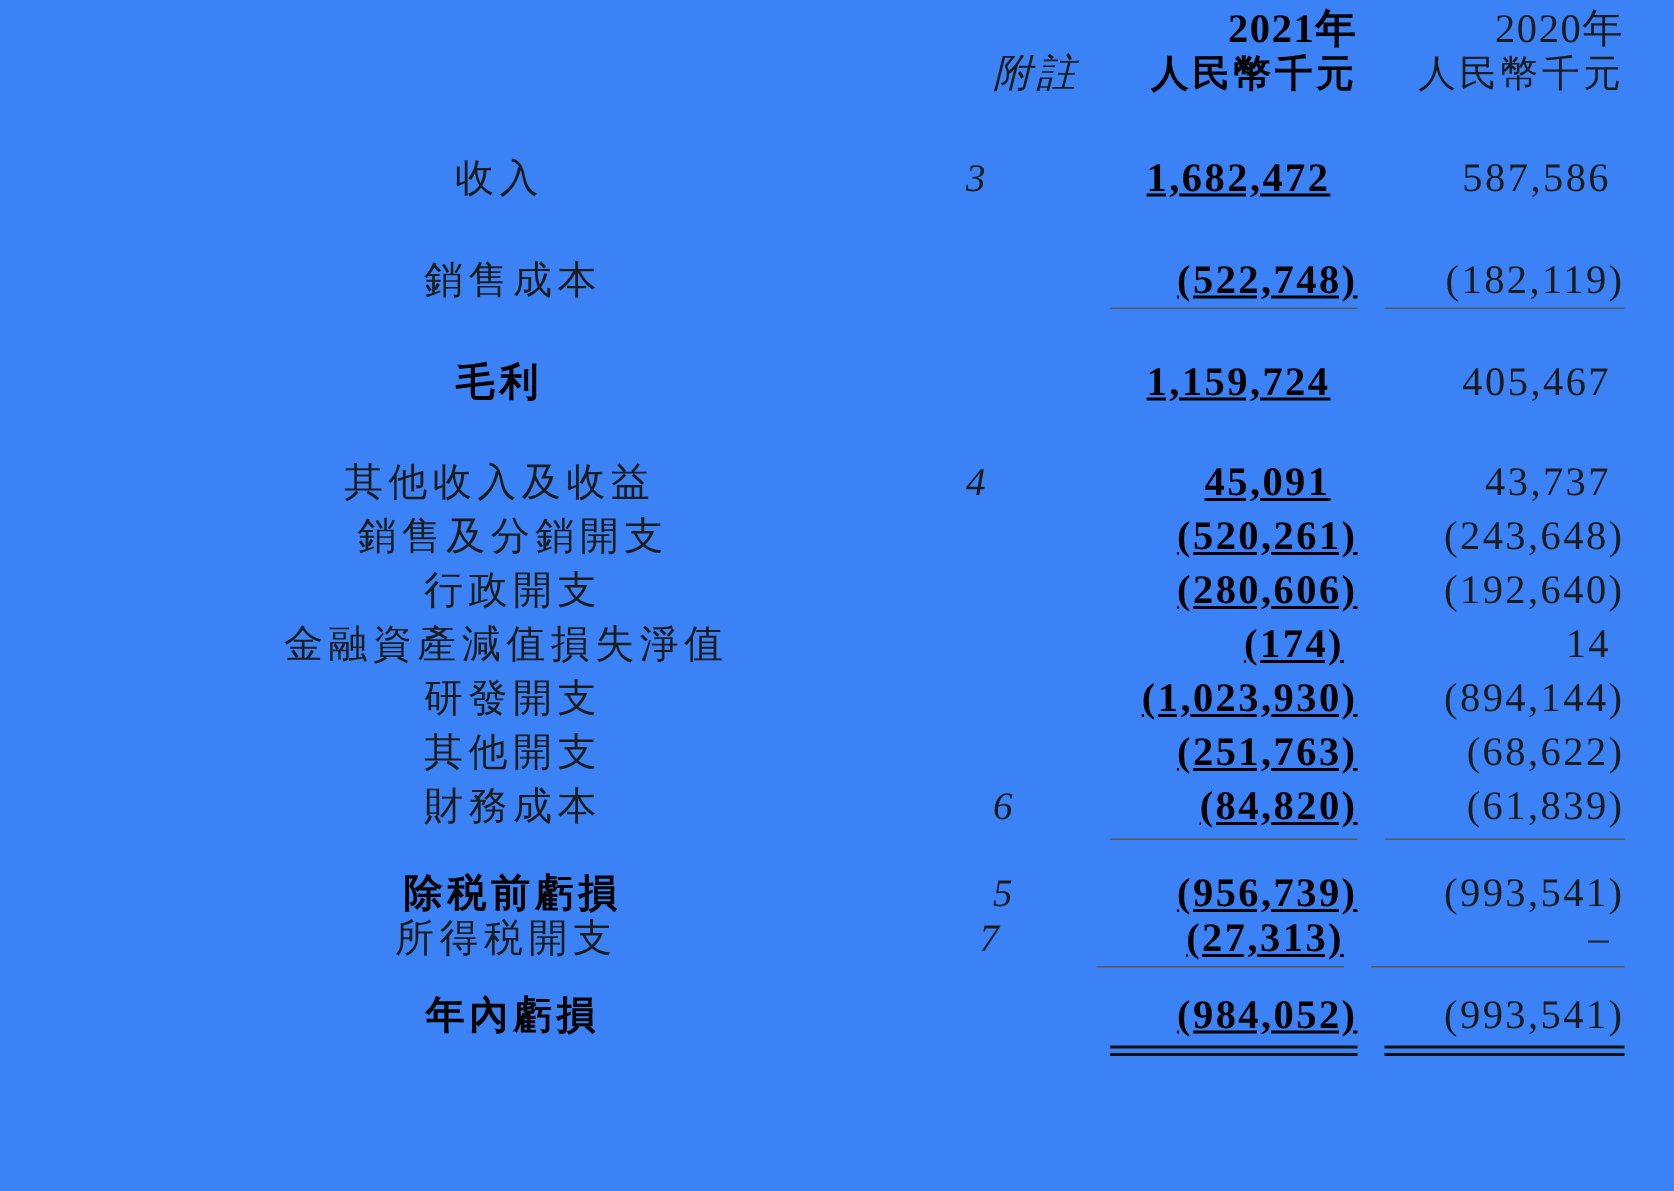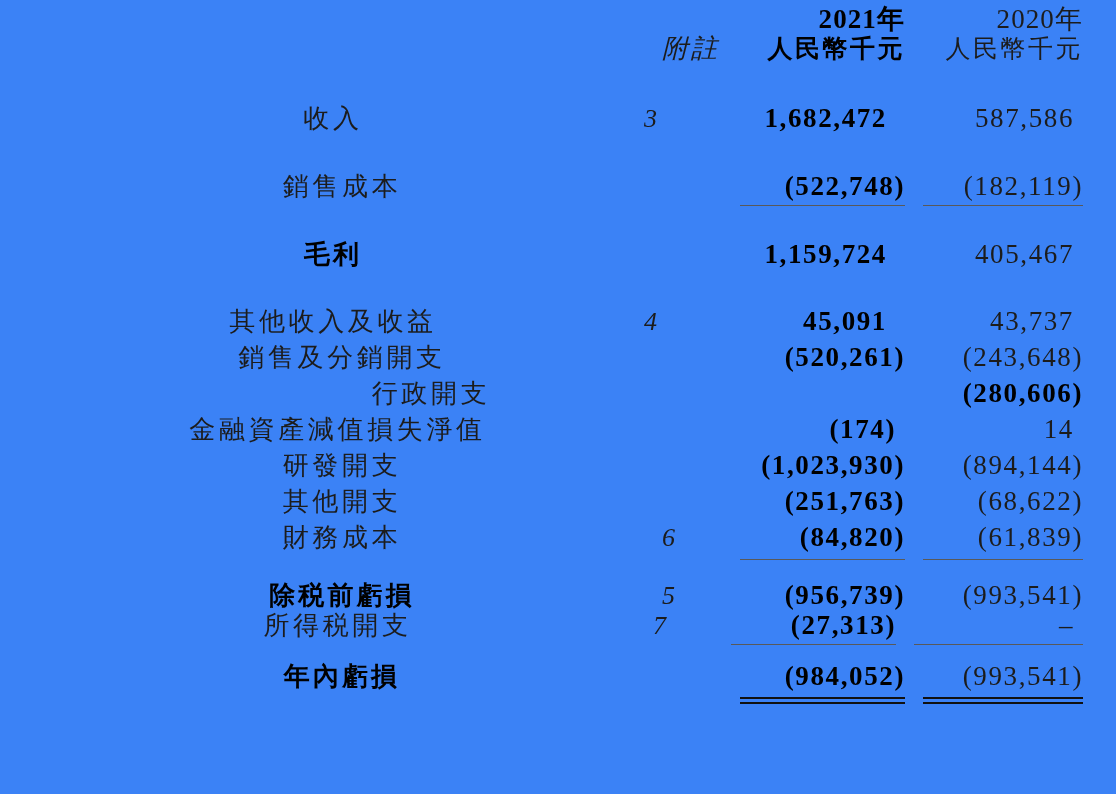--- a/index.html
+++ b/index.html
@@ -36,21 +36,21 @@
     font-family:"Liberation Sans","DejaVu Sans",sans-serif;
     font-weight:700;
     color:#000;
     letter-spacing:0.12em;
   }
   .num{
     font-size:27px;
     letter-spacing:0.06em;
     white-space:nowrap;
   }
-  .num-bold{font-weight:700;color:#000;}
+  .num-bold{font-weight:700;color:#000;text-decoration:underline;}
   .note-ref{
     font-size:26px;
     font-style:italic;
   }
   .no-paren{padding-right:9px;}
 
   
   .hdr .year{font-size:27px;letter-spacing:0.04em;}
   .hdr .year-bold{font-weight:700;color:#000;}
   .hdr .unit{font-size:25px;letter-spacing:0.1em;white-space:nowrap;}
@@ -126,20 +126,21 @@
         <div class="t-row">
     <span class="c-label cjk">銷售及分銷開支</span>
     <span class="c-note note-ref"></span>
     <span class="c-v1 num num-bold">(520,261)</span>
     <span class="c-v2 num">(243,648)</span>
   </div>
         <div class="t-row">
     <span class="c-label cjk">行政開支</span>
     <span class="c-note note-ref"></span>
     <span class="c-v1 num num-bold">(280,606)</span>
+    <span class="c-v2 num">(192,640)</span>
   </div>
         <div class="t-row">
     <span class="c-label cjk">金融資產減值損失淨值</span>
     <span class="c-note note-ref"></span>
     <span class="c-v1 num num-bold">(174)</span>
     <span class="c-v2 num no-paren">14</span>
   </div>
         <div class="t-row">
     <span class="c-label cjk">研發開支</span>
     <span class="c-note note-ref"></span>

